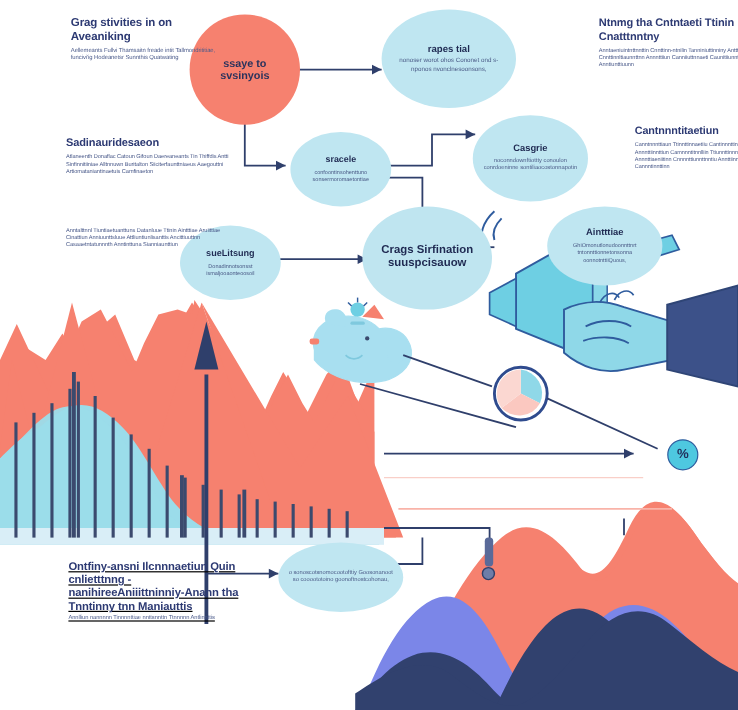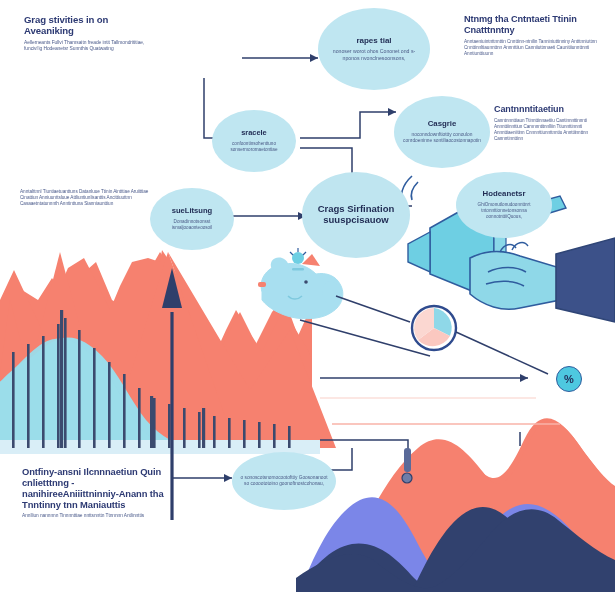--- a/index.html
+++ b/index.html
@@ -16,21 +16,21 @@
     overflow: hidden;
   }
   
   .art {
     position: absolute;
     left: 0; top: 0;
     width: 615px; height: 592px;
     pointer-events: none;
   }
   
-  .txt-block { position: absolute; }
+  .txt-block { position: absolute; margin-left: 35px; }
   .txt-head {
     color: #2d3a73;
     font-weight: bold;
     line-height: 1.18;
     letter-spacing: -0.1px;
   }
   .txt-body {
     color: #4a5a8a;
     line-height: 1.30;
     margin-top: 3px;
@@ -272,69 +272,76 @@
 
     <path d="M332,424 L560,424" stroke="#f9b3a8" stroke-width="1.4" fill="none"></path>
     <path d="M320,398 L536,398" stroke="#f9cfc8" stroke-width="1.2" fill="none"></path>
 
     <g>
       <rect x="404" y="448" width="7" height="24" rx="3" fill="#5a6a99"></rect>
       <circle cx="407" cy="478" r="5" fill="#6d7da8" stroke="#2f3f6b" stroke-width="1.2"></circle>
     </g>
   </svg>
 
+  <div class="bubble coral-node" style="left:158px; top:12px; width:92px; height:92px;">
+    <div class="bubble-title">ssaye to svsinyois</div>
+  </div>
 
   <div class="bubble blue-node" style="left:318px; top:8px; width:112px; height:82px;text-align:center;">
     <div class="bubble-title" style="font-size:8px;">rapes tial</div>
     <div class="bubble-text" style="font-size:5.2px;">nonoser worot ohos Cononet ond s-nponos nvonclnesoonsons,</div>
   </div>
 
-  <div class="bubble blue-node" style="left:212px; top:110px; width:84px; height:62px;">
+  <div class="bubble blue-node" style="left:242px; top:110px; width:84px; height:62px;">
     <div class="bubble-title" style="font-size:7.4px;">sracele</div>
     <div class="bubble-text" style="font-size:4.6px;">confoontinsohenttuno sonsermoromaetontiae</div>
   </div>
 
   <div class="bubble blue-node" style="left:394px; top:96px; width:96px; height:72px;">
     <div class="bubble-title" style="font-size:7.8px;text-align:center;">Casgrie</div>
     <div class="bubble-text" style="font-size:4.8px;">noconndownftiottty conoulon conrdoeninne sontiliaocostonnapotin</div>
   </div>
 
   <div class="bubble hub" style="left:302px; top:172px; width:108px; height:86px;">
     <div class="bubble-title">Crags Sirfination suuspcisauow</div>
   </div>
 
   <div class="bubble blue-node" style="left:150px; top:188px; width:84px; height:62px;">
     <div class="bubble-title" style="font-size:7.6px;">sueLitsung</div>
     <div class="bubble-text" style="font-size:4.6px;">Donadinnotsonsst ismaljooaonteoosoil</div>
   </div>
 
   <div class="bubble blue-node" style="left:456px; top:172px; width:96px; height:66px;">
-    <div class="bubble-title" style="font-size:7.8px;">Hodeanetsr</div>
+    <div class="bubble-title" style="font-size:7.8px;">Aintttiae</div>
     <div class="bubble-text" style="font-size:4.6px;">GhiOmonutlonudoonnttnrt tntonnttionnetonsonna oonnotnttiiQuous,</div>
   </div>
 
   <div class="bubble blue-node" style="left:232px; top:452px; width:104px; height:58px;">
     <div class="bubble-text" style="font-size:4.8px; margin-top:0;">o sonoscotsnomocootofttiy Goosonanoot so coooototoino goonoftnostcohonau,</div>
   </div>
 
   <div class="badge-pct" style="left:556px; top:366px; width:26px; height:26px; font-size:11px;">
     <span>%</span>
   </div>
 
   <div class="txt-block" style="left:24px; top:14px; width:124px;">
     <div class="txt-head" style="font-size:9.6px;">Grag stivities in on Aveaniking</div>
     <div class="txt-body" style="font-size:4.9px;">Aellemeants Fullvi Thamsaitn freade intit Tallmondrititiae, funcivi'ig Hodeanetsr Sunnthis Quatwating</div>
   </div>
 
+  <div class="txt-block" style="left:20px; top:114px; width:136px;">
+    <div class="txt-head" style="font-size:9.2px;">Sadinauridesaeon</div>
+    <div class="txt-body" style="font-size:4.7px;">Atlaneenth Donaflac Catoun Gifoun Daereaneants Tin Thiffdis Antti Sinfinnitiiniae Alltnnuwn Buritalton Siiciterfaunttniaeus Aaegouttni Artiomataniantinaetuis Camfinaeton</div>
+  </div>
 
   <div class="txt-block" style="left:20px; top:186px; width:140px;">
     <div class="txt-body" style="font-size:4.7px;">Anntalttnnl Tiuntiaetuanttuns Datanluue Ttinin Aintttiae Aruiittiae Cinattiun Anniuunttsluue Attliuntiunlisanttis Ancittiuuttnn Casaaetntatunnnth Anntinttuna Sianniaunttiun</div>
   </div>
 
-  <div class="txt-block" style="left:22px; top:466px; width:148px;">
+  <div class="txt-block" style="left:22px; top:466px; width:148px;text-decoration:underline;">
     <div class="txt-head" style="font-size:9.4px;">Ontfiny-ansni Ilcnnnaetiun Quin cnlietttnng - nanihireeAniiittninniy-Anann tha Tnntinny tnn Maniauttis</div>
     <div class="txt-body" style="font-size:4.8px;">Annlliun nannnnn Tinnnnttiae nnttsnnttn Ttnnnnn Antlinnttis</div>
   </div>
 
   <div class="txt-block" style="left:464px; top:14px; width:142px;">
     <div class="txt-head" style="font-size:9.2px;">Ntnmg tha Cntntaeti Ttinin Cnatttnntny</div>
     <div class="txt-body" style="font-size:4.7px;">Anntaeniuintnttnnttin Cnnttinn-ntnilin Tanniniuttinniny Antttnniuttnn Cnnttinnltiaunnttnn Annnttiiun Canniiuttnnaeti Caunitiiunnttnnti Anntiunttiuunn</div>
   </div>
 
   <div class="txt-block" style="left:494px; top:104px; width:118px;">

